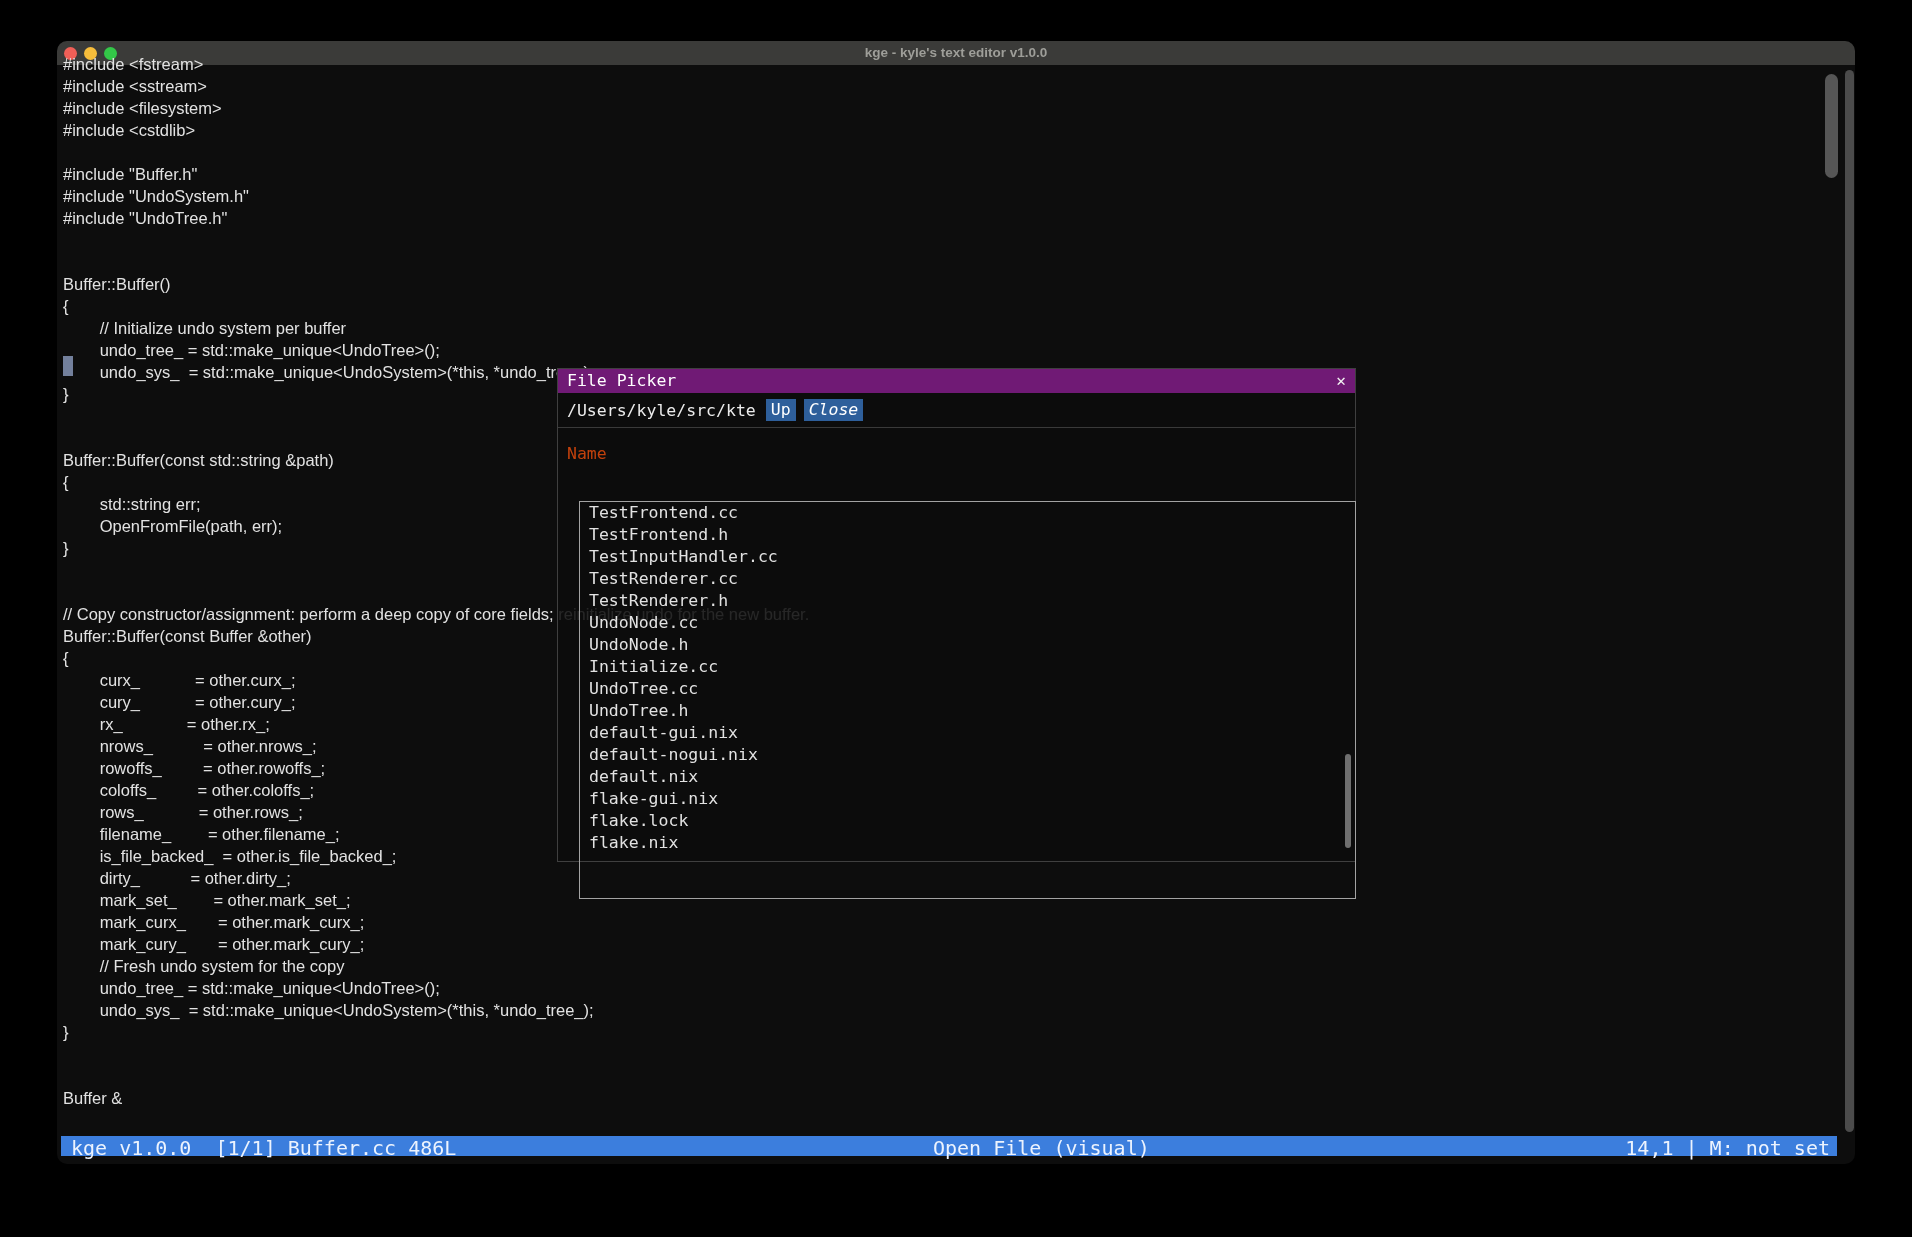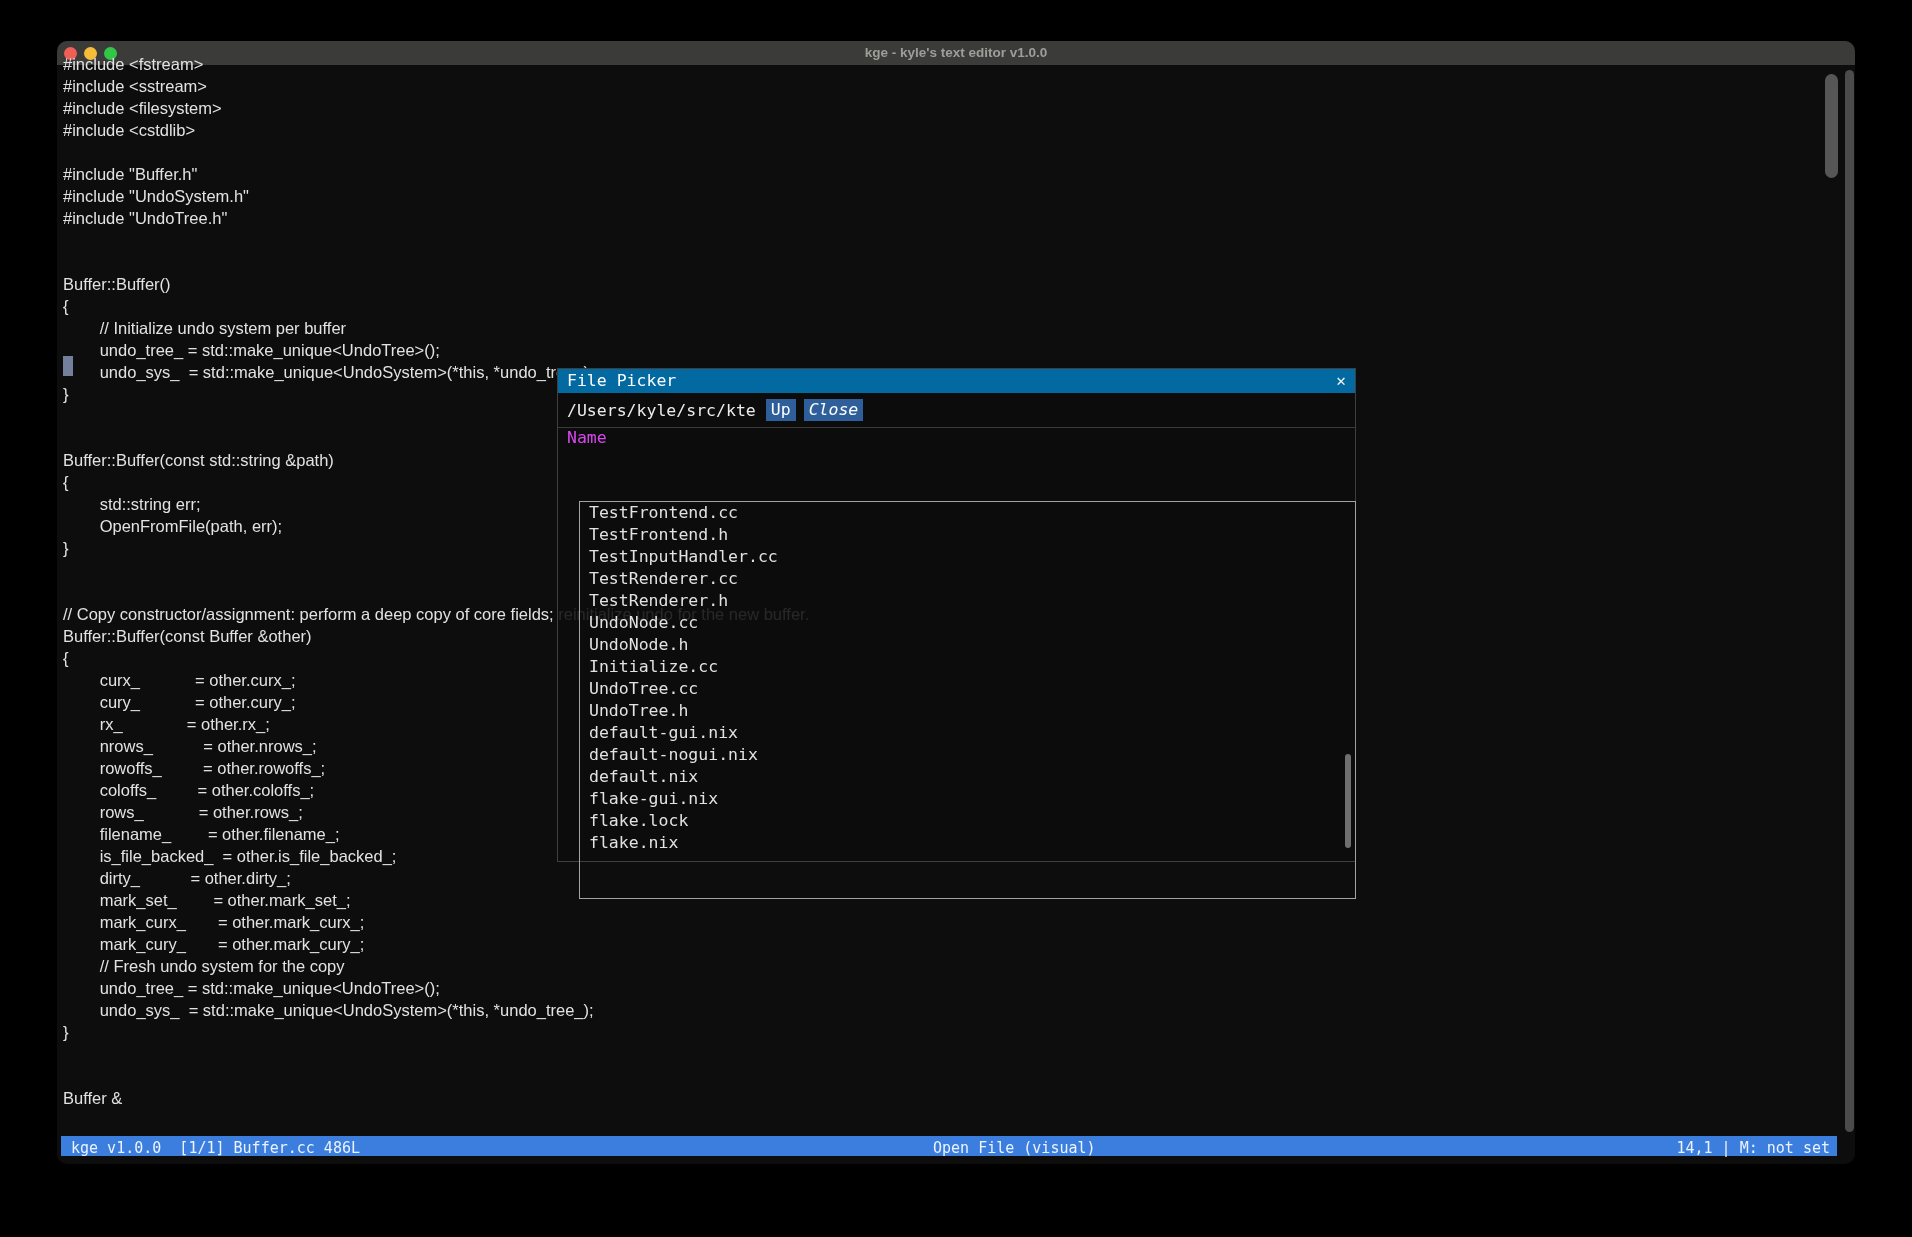--- a/index.html
+++ b/index.html
@@ -23,38 +23,38 @@
         font-family:Liberation Sans, sans-serif;font-size:16.5px;line-height:22px;
         color:#e2e2e2;z-index:1;}
   .cursor{position:absolute;left:6px;top:315px;width:10px;height:20px;background:#73809c;z-index:2;}
   
   .editor-thumb{position:absolute;left:1768px;top:33px;width:13px;height:104px;
                 border-radius:6.5px;background:#565656;z-index:3;}
   .track-strip{position:absolute;left:1788px;top:29px;width:9px;height:1062px;
                border-radius:4.5px;background:#4b4b4b;z-index:3;}
   
   .status-bar{position:absolute;left:4px;top:1095px;width:1776px;height:20px;
-              background:#3c7edd;color:#ecf3fe;font-size:15px;line-height:24px;z-index:4;}
+              background:#3c7edd;color:#ecf3fe;font-size:20px;line-height:24px;z-index:4;}
   .status-left{position:absolute;left:10px;white-space:pre;}
   .status-center{position:absolute;left:872px;white-space:pre;}
   .status-right{position:absolute;right:7px;white-space:pre;}
   
   .file-picker{position:absolute;left:557px;top:368px;width:797px;height:492px;
                background:rgba(13,13,13,0.88);border:1px solid #3f3f3f;z-index:10;
                font-size:16.5px;}
-  .fp-titlebar{position:absolute;left:0;top:0;right:0;height:24px;background:#0369a1;
+  .fp-titlebar{position:absolute;left:0;top:0;right:0;height:24px;background:#701a75;
                color:#fff;line-height:24px;display:flex;justify-content:space-between;
                padding:0 9px;box-sizing:border-box;}
   .fp-close-icon{cursor:default;font-size:16px;color:#f2f2f2;}
   .fp-pathrow{position:absolute;left:0;top:24px;right:0;height:34px;display:flex;
               align-items:center;padding-left:9px;gap:10px;color:#ececec;}
   .fp-btn{background:#2e5f9b;color:#fff;padding:1px 5px;line-height:20px;}
   .fp-btn + .fp-btn{margin-left:-2px;font-style:italic;}
   .fp-sep{position:absolute;left:0;top:58px;right:0;border-top:1px solid #3a3a3a;}
-  .fp-name{position:absolute;left:9px;top:58px;height:22px;line-height:22px;color:#d946ef;}
+  .fp-name{position:absolute;left:9px;top:74px;height:22px;line-height:22px;color:#c2410c;}
   .fp-list{position:absolute;left:21px;top:90px;width:775px;height:396px;
            border:1px solid #a3a3a3;overflow:hidden;margin-top:42px;}
   .fp-item{height:22px;line-height:22px;padding-left:9px;color:#e2e2e2;white-space:pre;}
   .fp-scroll{position:absolute;right:4px;top:252px;width:6px;height:94px;
              border-radius:3px;background:#6f6f6f;}
 </style>
 </head>
 <body>
 
 <div class="screen">

